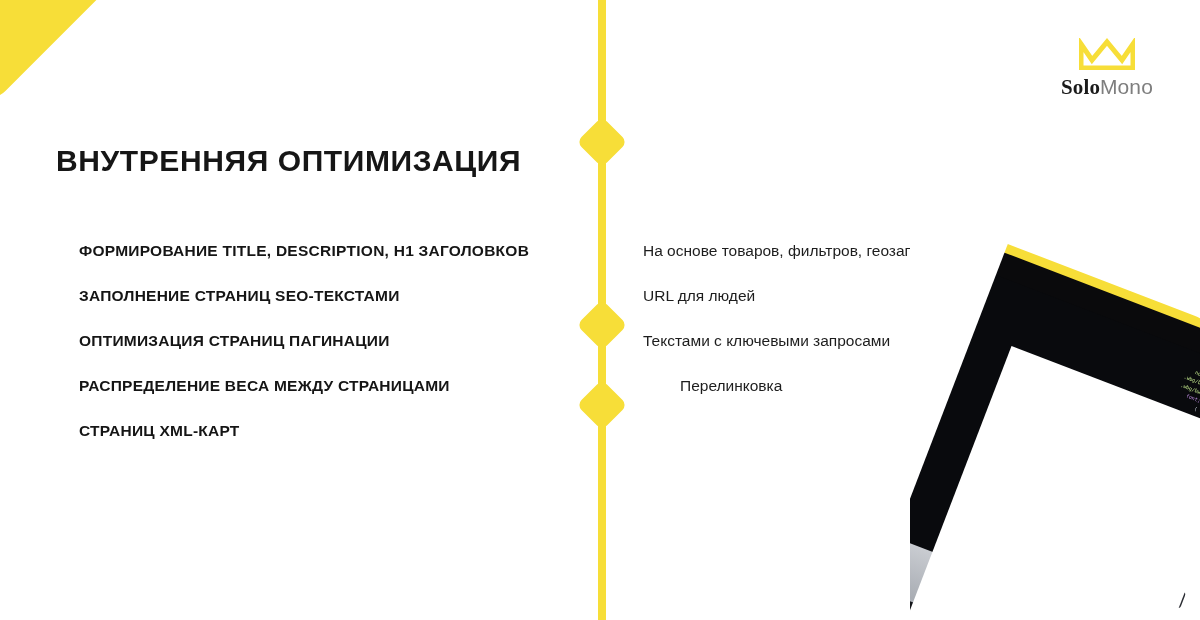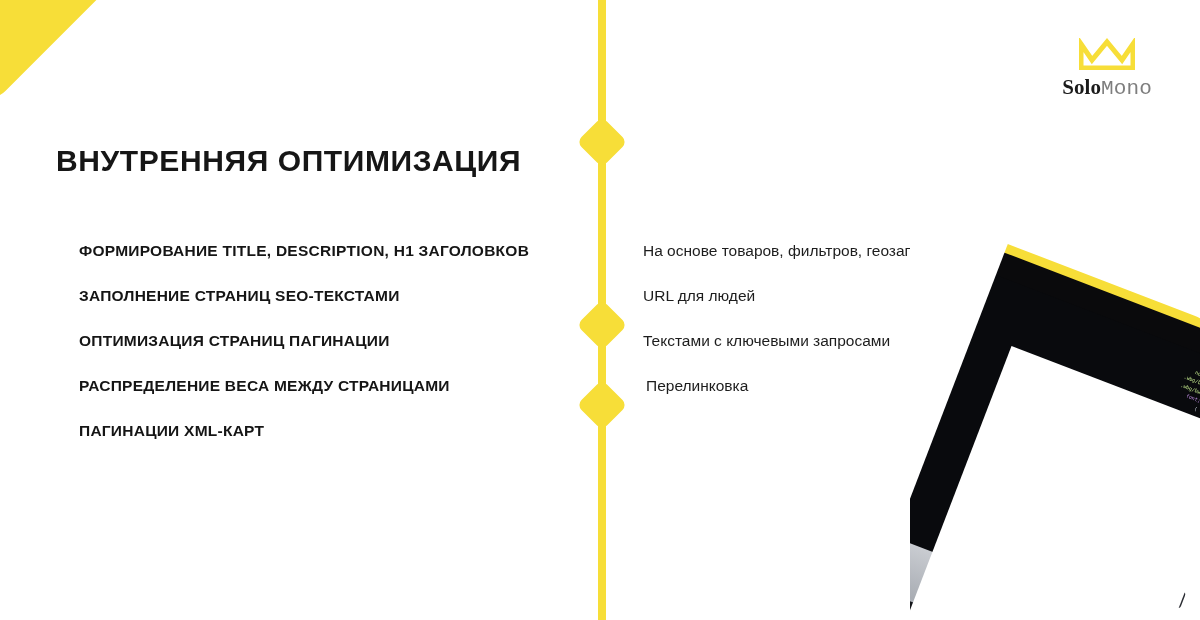--- a/index.html
+++ b/index.html
@@ -53,21 +53,21 @@
     line-height: 1;
   }
   .logo-solo {
     font-weight: 700;
     color: #1b1b1b;
     font-family: "Liberation Serif", "DejaVu Serif", serif;
   }
   .logo-mono {
     font-weight: 400;
     color: #7e7e7e;
-    font-family: Liberation Mono, monospace;
+    font-family: Liberation Sans, sans-serif;
   }
 
   
   .divider {
     position: absolute;
     left: 598px;
     top: 0;
     width: 8px;
     height: 620px;
     background: #F7DE38;
@@ -124,21 +124,21 @@
   }
   .row-right {
     height: 45px;
     display: flex;
     align-items: center;
     font-size: 15.5px;
     font-weight: 400;
     color: #1d1d1d;
     white-space: nowrap;
   }
-  .row-right.indent-1 { padding-left: 3px; }
+  .row-right.indent-1 { padding-left: 3px; margin-left: 34px; }
   .row-right.indent-2 { padding-left: 7px; }
 
   
   .photo {
     position: absolute;
     right: 0;
     bottom: 0;
     width: 290px;
     height: 420px;
     overflow: hidden;
@@ -336,21 +336,21 @@
     <div class="divider-node n3"></div>
   </div>
 
   <h1 class="headline">ВНУТРЕННЯЯ ОПТИМИЗАЦИЯ</h1>
 
   <div class="col-left">
     <div class="row-left">ФОРМИРОВАНИЕ TITLE, DESCRIPTION, H1 ЗАГОЛОВКОВ</div>
     <div class="row-left">ЗАПОЛНЕНИЕ СТРАНИЦ SEO-ТЕКСТАМИ</div>
     <div class="row-left">ОПТИМИЗАЦИЯ СТРАНИЦ ПАГИНАЦИИ</div>
     <div class="row-left">РАСПРЕДЕЛЕНИЕ ВЕСА МЕЖДУ СТРАНИЦАМИ</div>
-    <div class="row-left">ПАГИНАЦИИ XML-КАРТ</div>
+    <div class="row-left">СТРАНИЦ XML-КАРТ</div>
   </div>
 
   <div class="col-right">
     <div class="row-right">На основе товаров, фильтров, геозапросов</div>
     <div class="row-right">URL для людей</div>
     <div class="row-right">Текстами с ключевыми запросами</div>
     <div class="row-right indent-1">Перелинковка</div>
   </div>
 
   <div class="photo">

